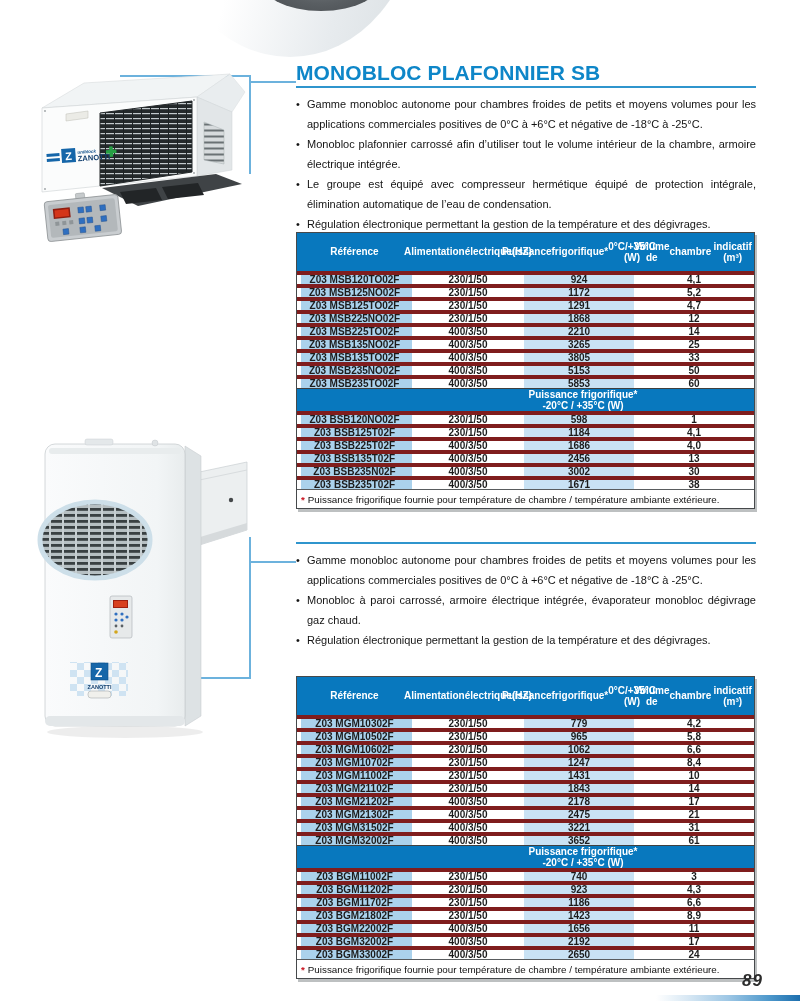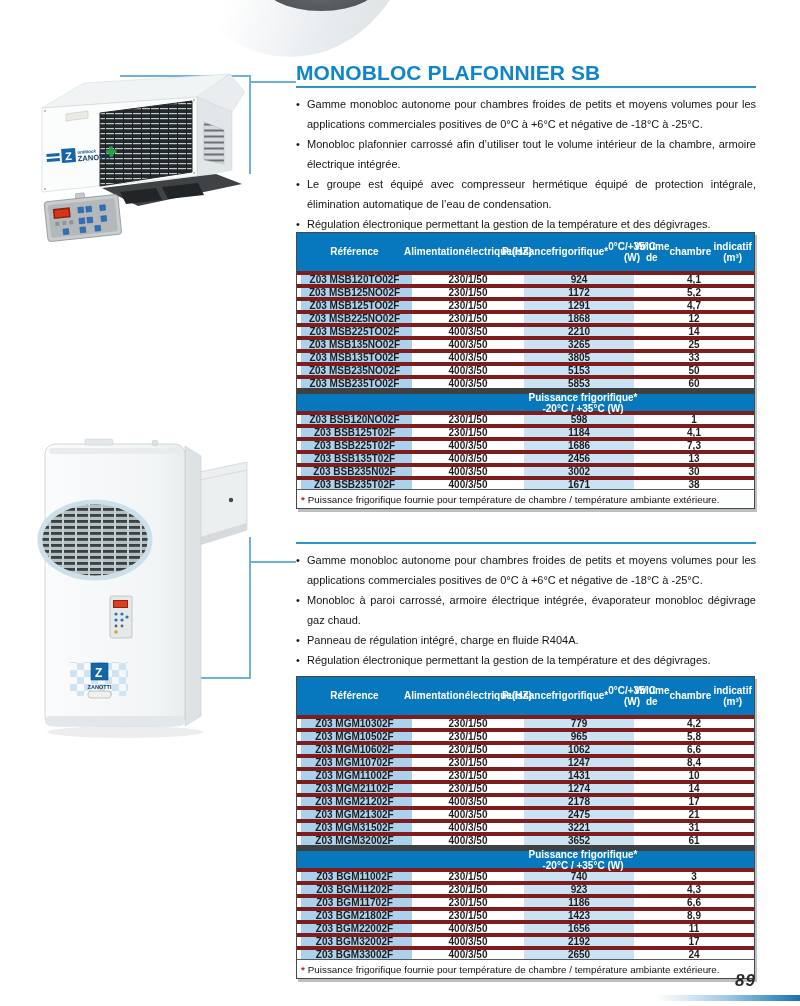--- a/index.html
+++ b/index.html
@@ -34,29 +34,29 @@
     box-shadow:2px 3px 0 rgba(124,129,132,.5)}
   .t1{top:232px}.t2{top:676px}
   .thead{display:flex;height:38px;background:var(--header-blue,#0878be);color:#fff}
   .th{display:flex;flex-direction:row;align-items:center;justify-content:center;
     font-size:10px;font-weight:700;line-height:11.5px;text-align:center}
   .col0{width:115px}.col1{width:112px}.col2{width:110px}.col3{flex:1}
   .tr{display:flex;height:13px;border-top:4px solid #7f1d1d}
   .td{display:flex;align-items:center;justify-content:center;font-size:10px;font-weight:700;color:#1c1c1c}
   .td.col0{background:linear-gradient(to right,#fff 0px,#fff 4px,var(--col1-blue,#abd2ec) 4px)}
   .td.col2{background:var(--col3-blue,#c9e2f4)}
-  .band{height:23px;border-top:6px solid #404040;background:var(--header-blue,#0878be);color:#fff;
+  .band{height:23px;border-top:1px solid #404040;background:var(--header-blue,#0878be);color:#fff;
     display:flex;flex-direction:column;align-items:center;justify-content:center;
     padding-left:115px;font-size:10px;font-weight:700;line-height:11px}
   .tfoot{height:19px;border-top:1px solid #595c5e;display:flex;align-items:center;
     font-size:9.8px;color:#111;padding-left:4px;background:#fff}
   .tfoot .mark{color:var(--footnote-red,#c9111d);font-weight:700;margin-right:3px}
 
   
-  .page-number{position:absolute;right:44px;top:971px;font-size:17px;font-style:italic;
+  .page-number{position:absolute;right:37px;top:971px;font-size:17px;font-style:italic;
     font-weight:600;color:#2b2b2b;letter-spacing:1px}
   .footer-bar{position:absolute;left:656px;right:0;top:995px;height:6px;
     background:linear-gradient(to right,#ffffff 0%,#d8e8f4 22%,#9ec7e5 50%,#4f99cc 78%,var(--bar-blue,#1d6fae) 100%)}
 
   svg text{font-family:"Liberation Sans",sans-serif}
 </style>
 </head>
 <body>
 
 <div class="page">
@@ -294,21 +294,21 @@
       <div class="tr">
         <div class="td col0">Z03 BSB125T02F</div>
         <div class="td col1">230/1/50</div>
         <div class="td col2">1184</div>
         <div class="td col3">4,1</div>
       </div>
       <div class="tr">
         <div class="td col0">Z03 BSB225T02F</div>
         <div class="td col1">400/3/50</div>
         <div class="td col2">1686</div>
-        <div class="td col3">7,3</div>
+        <div class="td col3">4,0</div>
       </div>
       <div class="tr">
         <div class="td col0">Z03 BSB135T02F</div>
         <div class="td col1">400/3/50</div>
         <div class="td col2">2456</div>
         <div class="td col3">13</div>
       </div>
       <div class="tr">
         <div class="td col0">Z03 BSB235N02F</div>
         <div class="td col1">400/3/50</div>
@@ -325,21 +325,20 @@
         <span class="mark">*</span>
         <span>Puissance frigorifique fournie pour température de chambre / température ambiante extérieure.</span>
       </div>
     </div>
 
   <section class="text-col sec2">
     <div class="sec-rule"></div>
     <ul class="bullets">
         <li>Gamme monobloc autonome pour chambres froides de petits et moyens volumes pour les applications commerciales positives de 0°C à +6°C et négative de -18°C à -25°C.</li>
         <li>Monobloc à paroi carrossé, armoire électrique intégrée, évaporateur monobloc dégivrage gaz chaud.</li>
-        <li>Panneau de régulation intégré, charge en fluide R404A.</li>
         <li>Régulation électronique permettant la gestion de la température et des dégivrages.</li>
       </ul>
   </section>
   <div class="spec-table t2">
       <div class="thead">
         <div class="th col0">
           <span>Référence</span>
         </div>
         <div class="th col1">
           <span>Alimentation</span>
@@ -383,21 +382,21 @@
       </div>
       <div class="tr">
         <div class="td col0">Z03 MGM11002F</div>
         <div class="td col1">230/1/50</div>
         <div class="td col2">1431</div>
         <div class="td col3">10</div>
       </div>
       <div class="tr">
         <div class="td col0">Z03 MGM21102F</div>
         <div class="td col1">230/1/50</div>
-        <div class="td col2">1274</div>
+        <div class="td col2">1843</div>
         <div class="td col3">14</div>
       </div>
       <div class="tr">
         <div class="td col0">Z03 MGM21202F</div>
         <div class="td col1">400/3/50</div>
         <div class="td col2">2178</div>
         <div class="td col3">17</div>
       </div>
       <div class="tr">
         <div class="td col0">Z03 MGM21302F</div>

